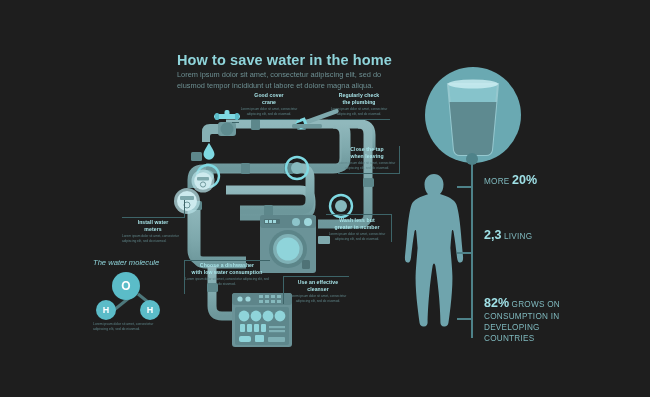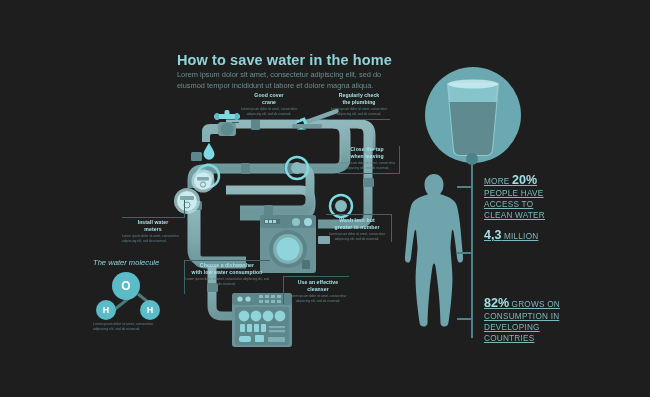--- a/index.html
+++ b/index.html
@@ -41,21 +41,21 @@
 
   
   #mol-title{left:93px;top:258px;color:#8fd4da;font-size:7.6px;font-style:italic;}
   #mol-cap{left:93px;top:322px;width:74px;color:#5f8589;font-size:3.4px;line-height:1.55;}
   .atom{border-radius:50%;display:flex;align-items:center;justify-content:center;
         color:#ffffff;font-weight:bold;font-family:"Liberation Sans",sans-serif;}
   .atom.o{width:28px;height:28px;background:#5bbcc8;font-size:12px;}
   .atom.h{width:20px;height:20px;background:#5bbcc8;font-size:9px;}
 
   
-  .stat{color:#7fb8bd;font-size:8.2px;line-height:1.34;letter-spacing:.25px;text-decoration:underline;}
+  .stat{color:#7fb8bd;font-size:8.2px;line-height:1.34;letter-spacing:.25px;}
   .stat b{color:#9fe0e6;font-size:12.5px;font-weight:bold;letter-spacing:0;}
   .stat .unit{font-size:8.2px;}
 
   
   .pipe{background:#7fa9ad;}
   svg{display:block;}
 </style>
 </head>
 <body>
 
@@ -318,27 +318,24 @@
       C52.5,27.4 46,24.6 38,22 C40,20.2 41.5,17 41.5,12.6
       C41.5,6.4 37.5,2 32,2 Z"></path>
   </svg>
 
   <div class="abs" style="left:457px;top:186px;width:14px;height:2px;background:#4e8289"></div>
   <div class="abs" style="left:457px;top:252px;width:14px;height:2px;background:#4e8289"></div>
   <div class="abs" style="left:457px;top:318px;width:14px;height:2px;background:#4e8289"></div>
 
   <div class="abs stat" style="left:484px;top:172px;width:150px">
     <span>MORE </span><b>20%</b><span class="unit"></span><br>
-    <span style="white-space:pre-line">PEOPLE HAVE
-ACCESS TO
-CLEAN WATER</span>
   </div>
 
   <div class="abs stat" style="left:484px;top:227px;width:150px">
-    <span></span><b>4,3</b><span class="unit"> MILLION</span><br>
+    <span></span><b>2,3</b><span class="unit"> LIVING</span><br>
   </div>
 
   <div class="abs stat" style="left:484px;top:295px;width:150px">
     <span></span><b>82%</b><span class="unit"> GROWS ON</span><br>
     <span style="white-space:pre-line">CONSUMPTION IN
 DEVELOPING
 COUNTRIES</span>
   </div>
 
 </div>

